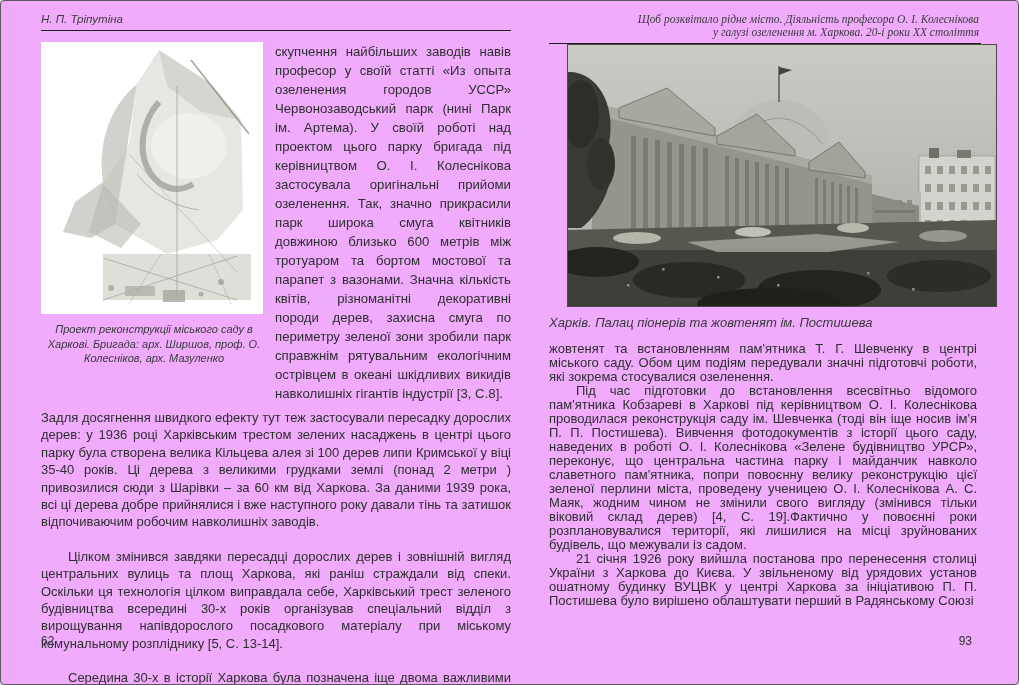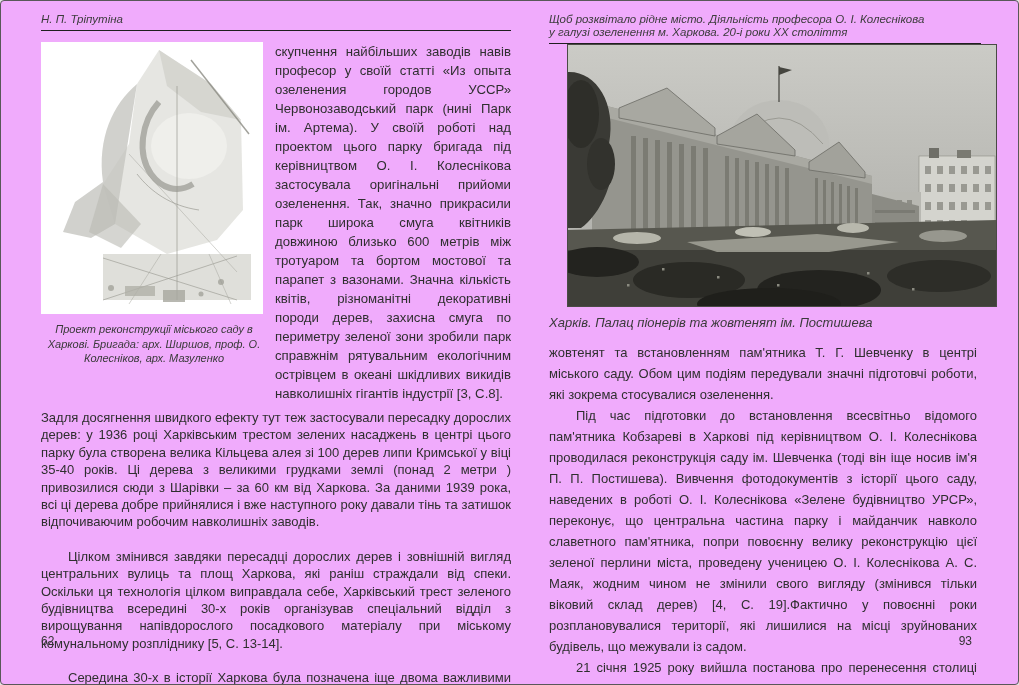--- a/index.html
+++ b/index.html
@@ -5,33 +5,33 @@
   html,body{margin:0;padding:0;background:#e8e8e8;}
   .sheet{
     position:relative;width:1019px;height:685px;background:#f0abfc;
     border:1px solid #585858;border-radius:4px;box-sizing:border-box;
     overflow:hidden;font-family:"Liberation Sans",sans-serif;color:#2f2f2f;
   }
   .page{position:absolute;top:12px;}
   .page-left{left:40px;width:470px;}
   .page-right{left:548px;width:432px;}
   .running-head{font-style:italic;font-size:11.5px;line-height:13px;color:#3c3c3c;}
-  .running-head.right{text-align:left;padding-right:2px;}
+  .running-head.right{text-align:right;padding-right:2px;font-family:Liberation Serif, serif;}
   .head-rule{border:none;border-top:1.6px solid #1f1f1f;margin:4px 0 0 0;}
   .top-section{display:flex;gap:12px;margin-top:11px;}
   .figure-block{width:222px;flex:0 0 auto;}
   .figure-caption{margin-top:8px;font-style:italic;font-size:11px;line-height:14.5px;color:#3a3a3a;width:226px;text-align:center;}
   .col-text{flex:1;font-size:13.2px;line-height:19px;text-align:justify;}
   .body-par{font-size:13px;line-height:17.4px;text-align:justify;margin:0;}
   .page-left .body-par{margin-top:17px;}
   .indent{text-indent:27px;}
   .photo-block{margin-left:18px;width:430px;}
   .photo-caption{margin-top:9px;font-style:italic;font-size:13px;line-height:14px;color:#3a3a3a;}
   .page-right .text-block{margin-top:12px;width:428px;}
-  .page-right .body-par{line-height:21px;}
+  .page-right .body-par{line-height:14px;}
   .page-num{position:absolute;bottom:36px;font-size:12px;color:#333;}
   .page-num.left{left:40px;}
   .page-num.right{right:46px;}
   svg{display:block;}
 </style>
 </head>
 <body>
 
 <div class="sheet">
 
@@ -193,19 +193,19 @@
             <rect x="60" y="240" width="2.5" height="2.5"></rect>
         </g>
         <rect x="0.5" y="0.5" width="429" height="262" fill="none" stroke="#4a4a45" stroke-width="1"></rect>
       </svg>
     </div>
     <div class="photo-caption">Харків. Палац піонерів та жовтенят ім. Постишева</div>
 
     <div class="text-block">
       <p class="body-par">жовтенят та встановленням пам'ятника Т. Г. Шевченку в центрі міського саду. Обом цим подіям передували значні підготовчі роботи, які зокрема стосувалися озеленення.</p>
       <p class="body-par indent">Під час підготовки до встановлення всесвітньо відомого пам'ятника Кобзареві в Харкові під керівництвом О. І. Колеснікова проводилася реконструкція саду ім. Шевченка (тоді він іще носив ім'я П. П. Постишева). Вивчення фотодокументів з історії цього саду, наведених в роботі О. І. Колеснікова «Зелене будівництво УРСР», переконує, що центральна частина парку і майданчик навколо славетного пам'ятника, попри повоєнну велику реконструкцію цієї зеленої перлини міста, проведену ученицею О. І. Колеснікова А. С. Маяк, жодним чином не змінили свого вигляду (змінився тільки віковий склад дерев) [4, С. 19].Фактично у повоєнні роки розплановувалися території, які лишилися на місці зруйнованих будівель, що межували із садом.</p>
-      <p class="body-par indent">21 січня 1925 року вийшла постанова про перенесення столиці України з Харкова до Києва. У звільненому від урядових установ ошатному будинку ВУЦВК у центрі Харкова за ініціативою П. П. Постишева було вирішено облаштувати перший в Радянському Союзі</p>
+      <p class="body-par indent">21 січня 1926 року вийшла постанова про перенесення столиці України з Харкова до Києва. У звільненому від урядових установ ошатному будинку ВУЦВК у центрі Харкова за ініціативою П. П. Постишева було вирішено облаштувати перший в Радянському Союзі</p>
     </div>
   </div>
 
   <div class="page-num left">62</div>
   <div class="page-num right">93</div>
 </div>
 
 </body></html>

